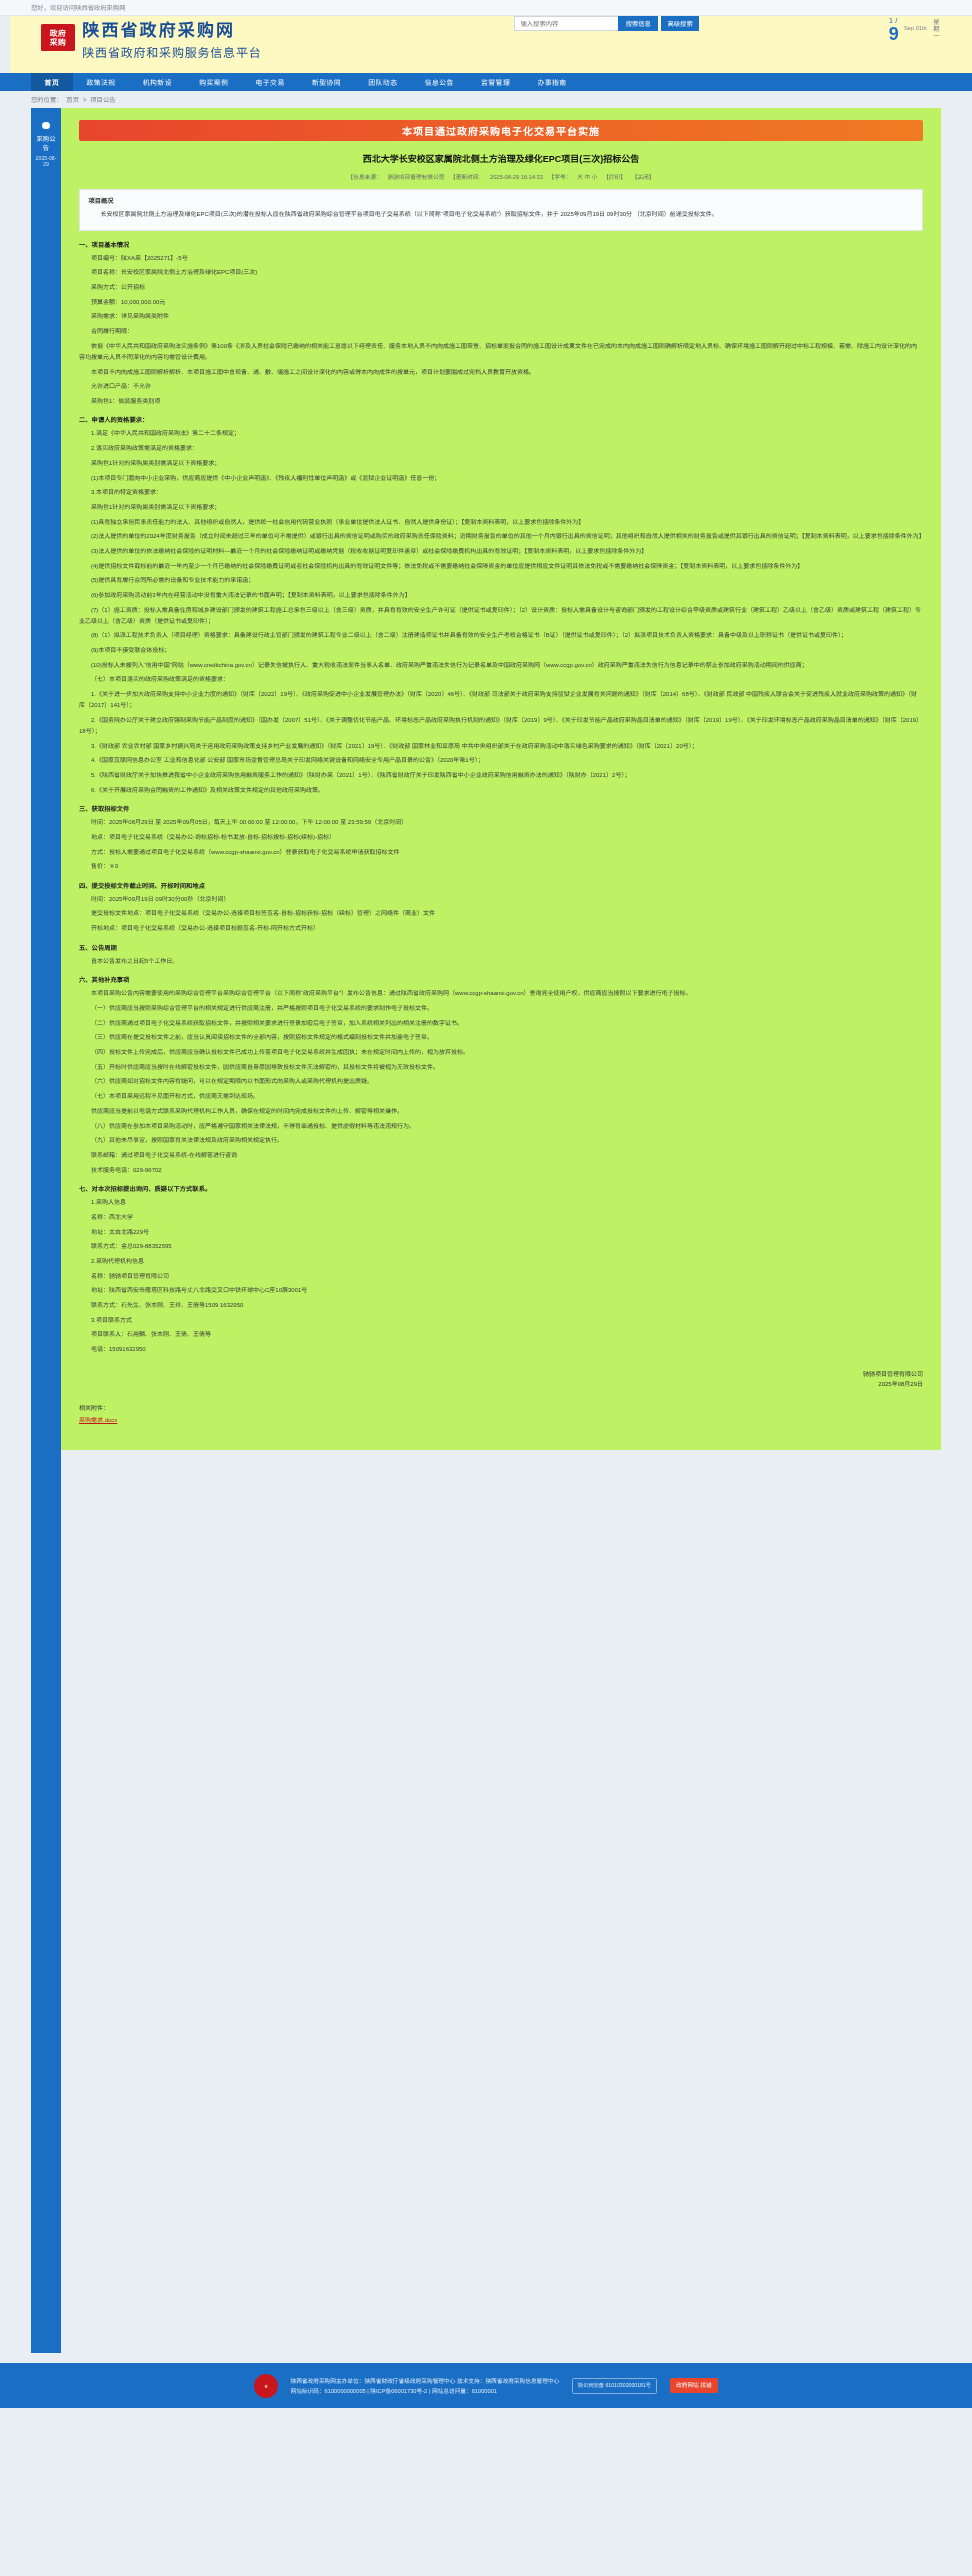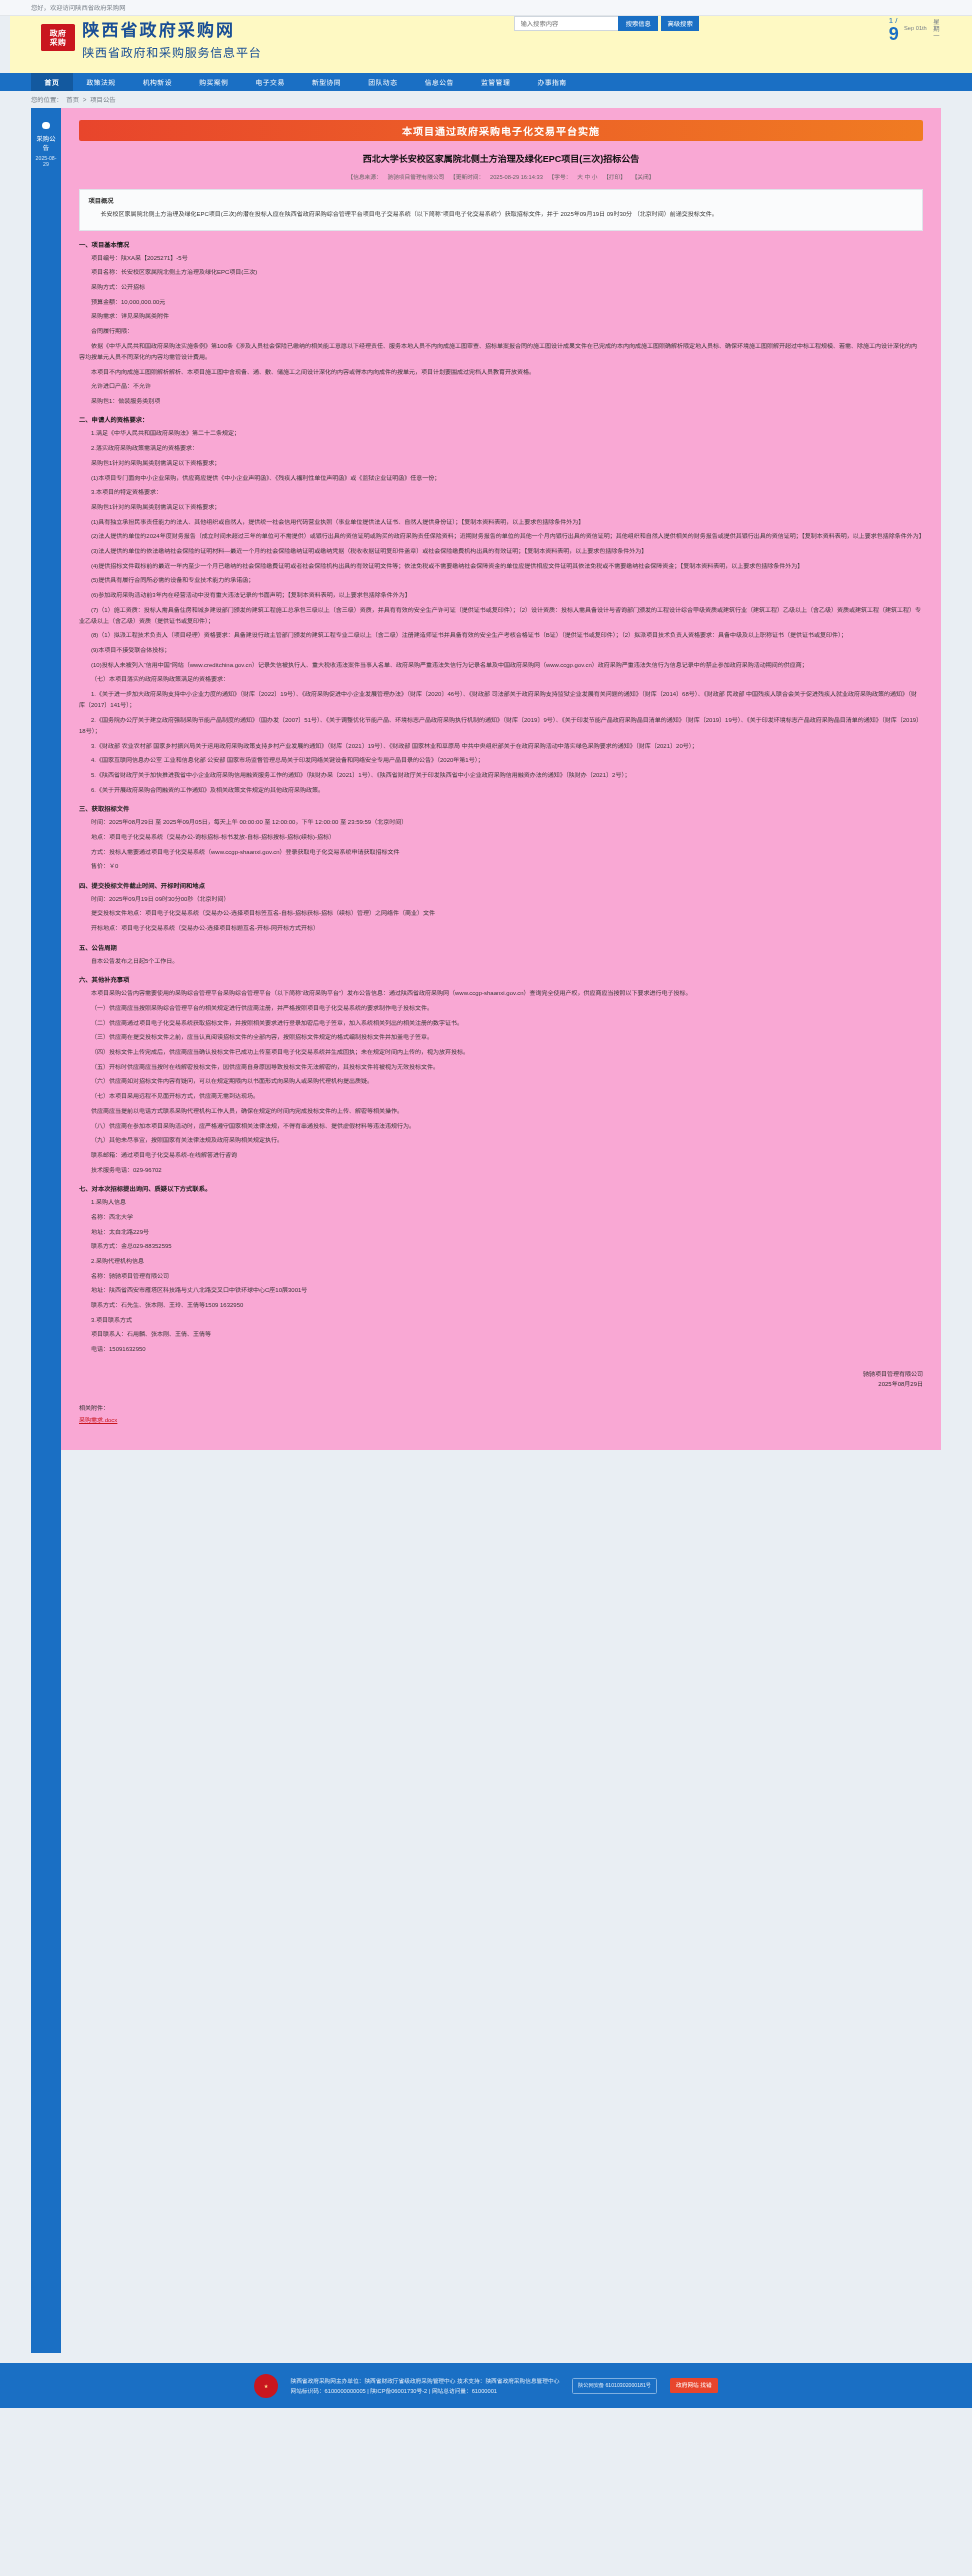--- a/index.html
+++ b/index.html
@@ -63,21 +63,21 @@
   
   .content { display:flex; padding:0 31px 10.4px; gap:0; align-items:flex-start; }
   .side {
     width:30px; background:#1a6fc4; color:#fff; text-align:center;
     padding:13.6px 3.1px; min-height:2245px;
   }
   .side .dot { width:7.3px;height:7.3px;border-radius:50%;background:#fff;margin:0 auto 5.2px; }
   .side .t { font-size:6.3px; line-height:9px; }
   .side .sub { font-size:5.2px; color:#cfe2f5; margin-top:2.6px; }
 
-  .doc { flex:1; background:#f9a8d4; padding:9.4px 18px 26px; }
+  .doc { flex:1; background:#bef264; padding:9.4px 18px 26px; }
 
   .banner {
     height:21px; border-radius:2.1px; color:#fff; font-size:10px; font-weight:bold;
     display:flex; align-items:center; justify-content:center; letter-spacing:1px;
     background:linear-gradient(90deg,#e8452c 0%, #f07b22 100%);
     margin: 2.1px 0 11.5px;
   }
   h1.title { font-size:9px; text-align:center; margin:6.3px 0 7.3px; color:#111; font-weight:bold; }
   .meta { text-align:center; font-size:5.7px; color:#666; margin-bottom:7.3px; }
   .meta span { margin:0 2.1px; }

